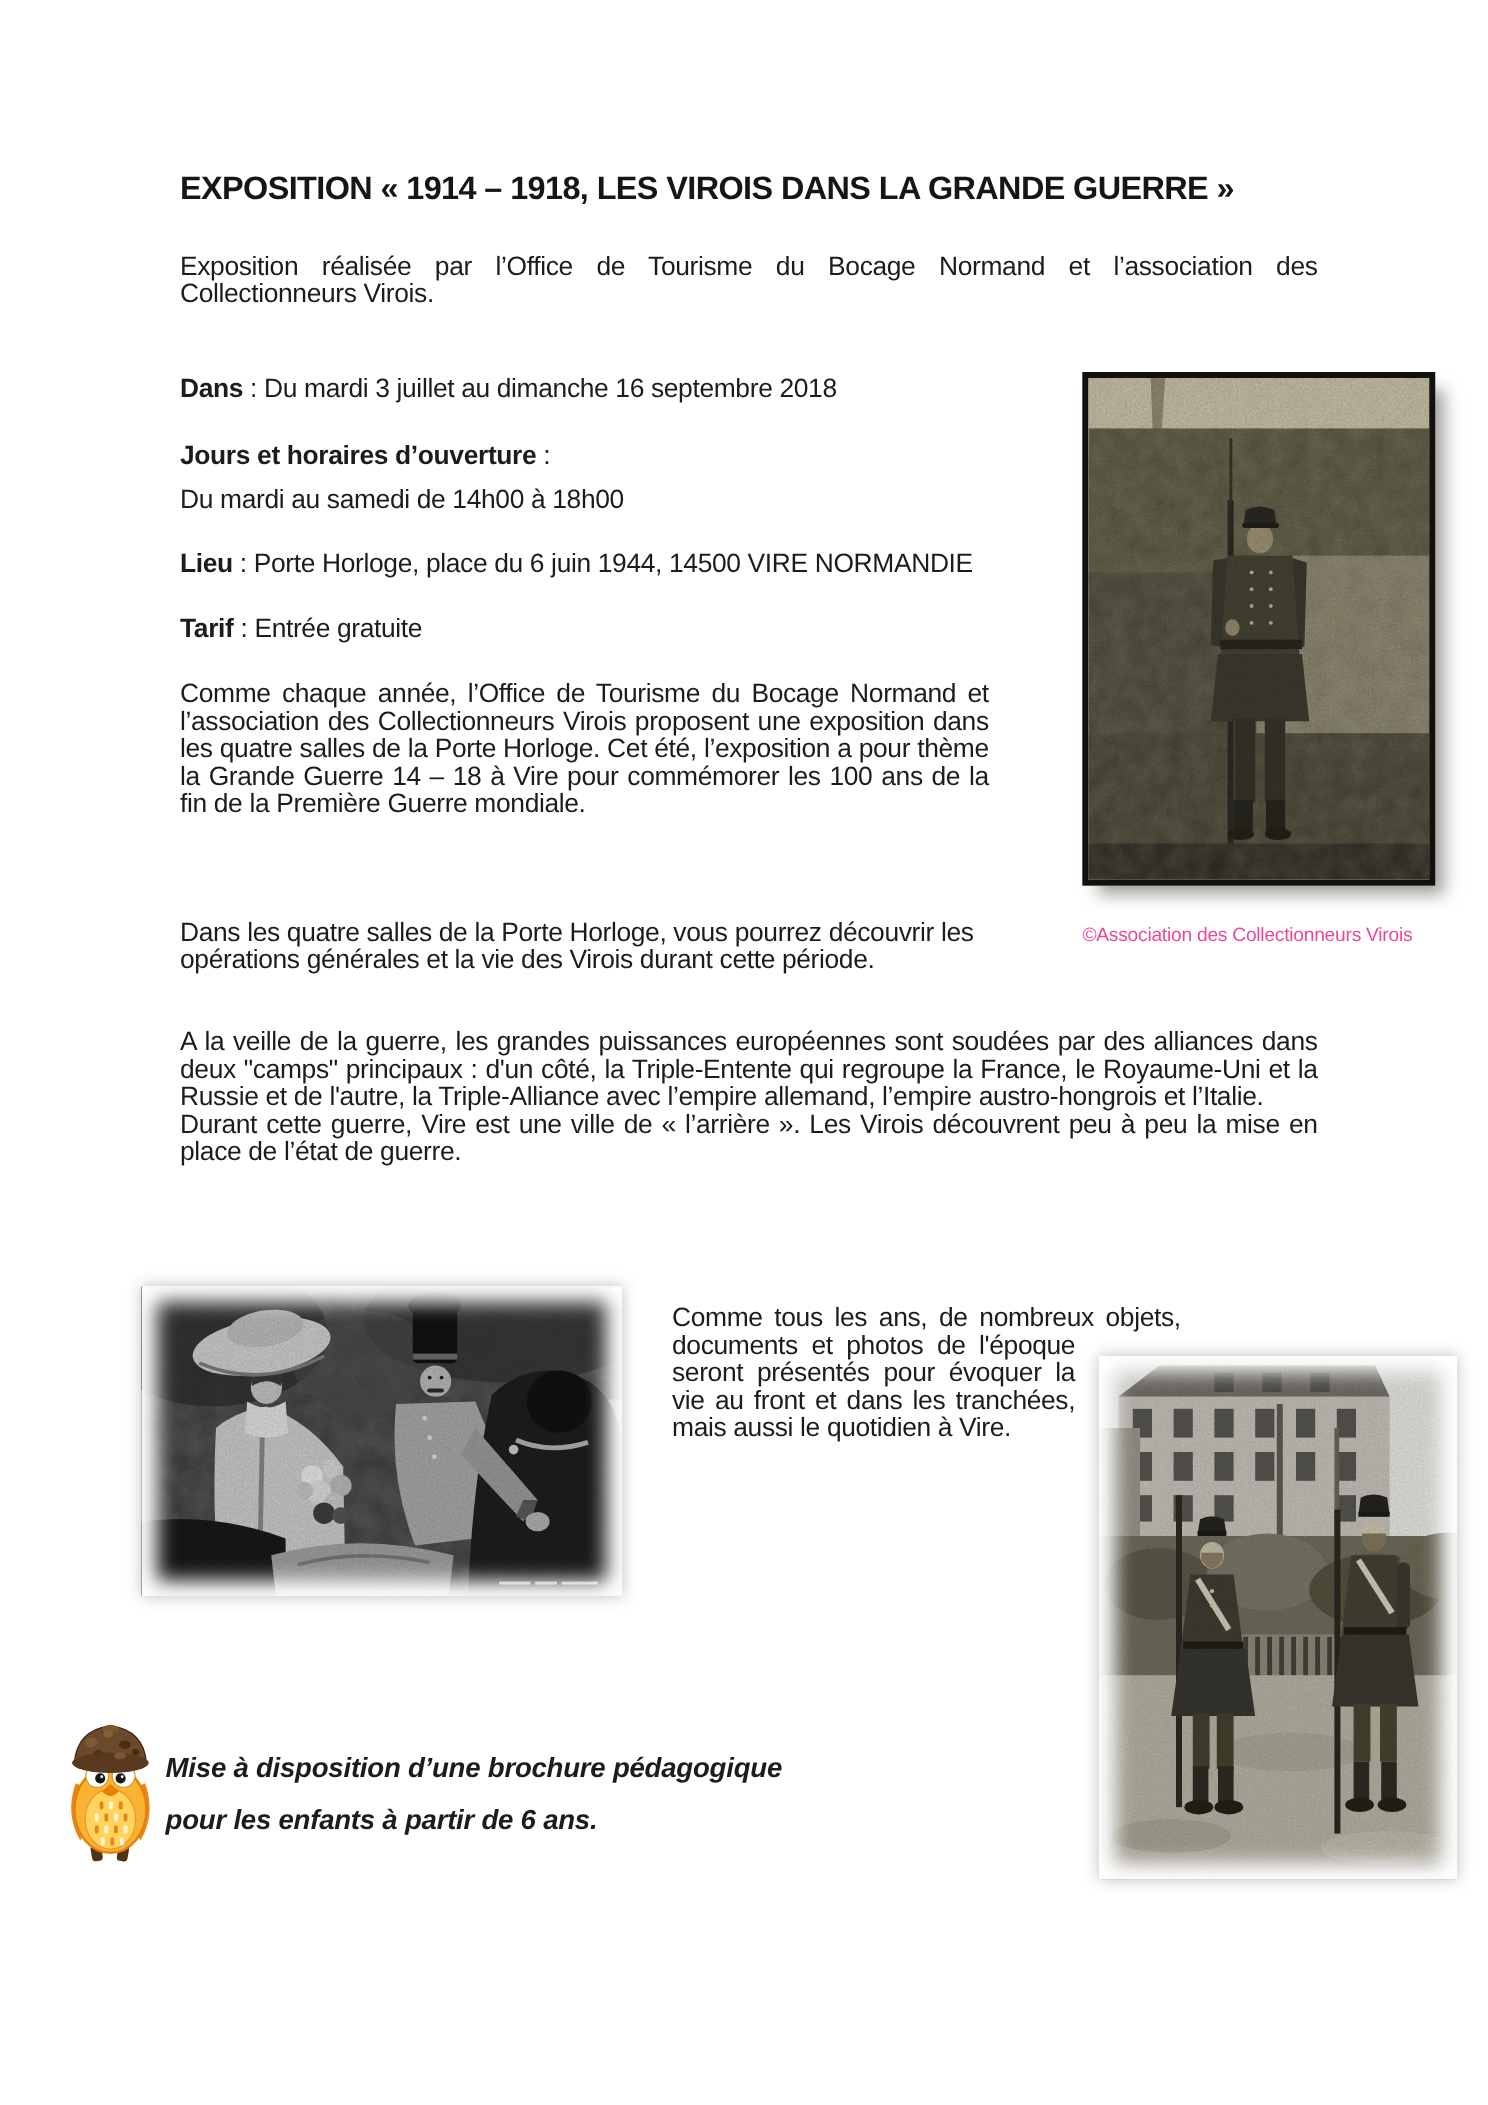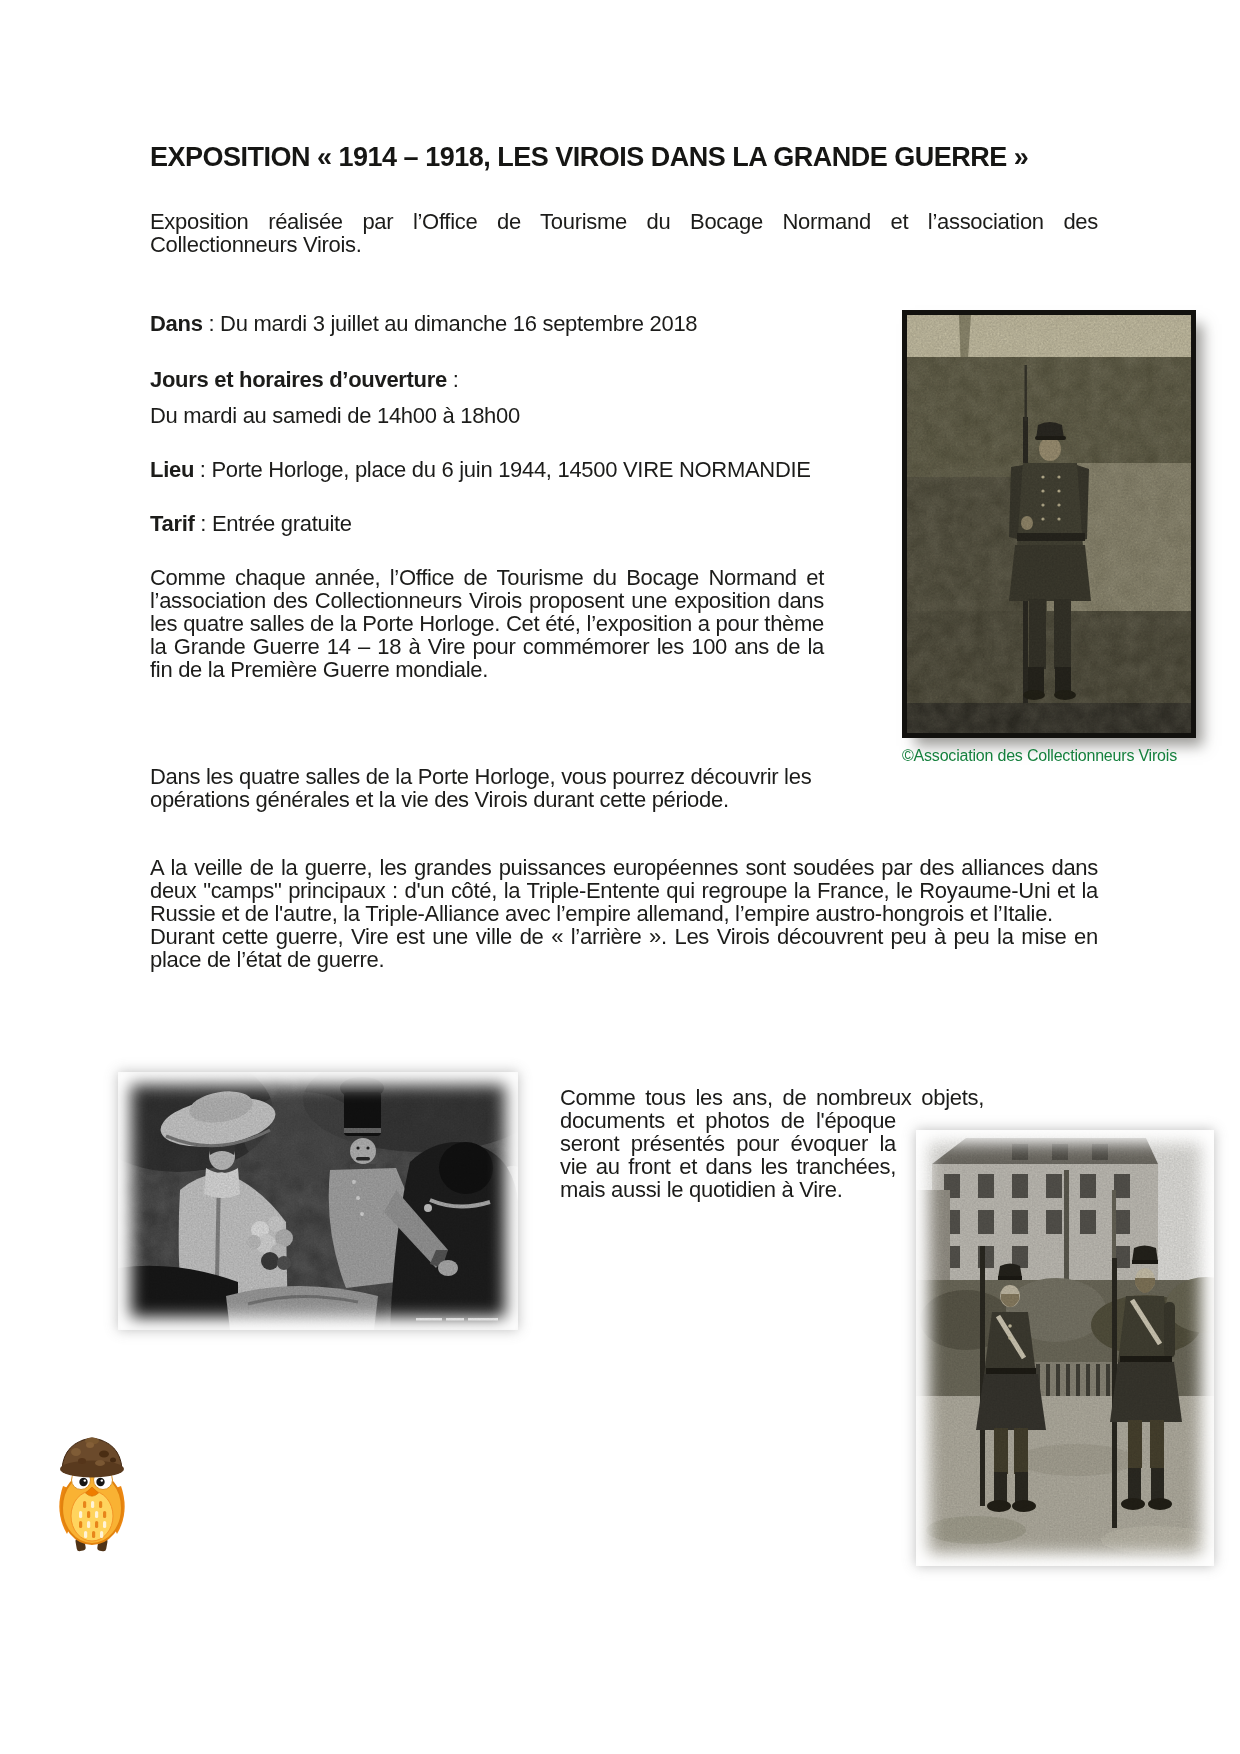--- a/index.html
+++ b/index.html
@@ -16,21 +16,21 @@
   h1, p { margin: 0; }
   .title {
     font-size: 27px; font-weight: bold; letter-spacing: -0.5px;
     white-space: nowrap; color: #161614;
   }
   .body {
     font-size: 22px; line-height: 23px; letter-spacing: -0.3px;
   }
   .just { text-align: justify; }
   .b { font-weight: bold; }
-  .caption { font-size: 16px; letter-spacing: -0.2px; color: #15803d; }
+  .caption { font-size: 16px; letter-spacing: -0.2px; color: #ec4899; margin-top: 24px; }
   .note {
     font-size: 23px; font-weight: bold; font-style: italic;
     line-height: 43px; letter-spacing: -0.2px;
   }
   .photo { position: absolute; }
   .photo svg { display: block; width: 100%; height: 100%; }
   .framed {
     border: 5px solid #12110e;
     box-shadow: 10px 11px 13px -3px rgba(80,78,72,0.55);
     background: #b9b294;
@@ -347,14 +347,15 @@
       <ellipse cx="36" cy="9" rx="7" ry="3.5" fill="#7a572f"></ellipse>
       <ellipse cx="20" cy="20" rx="5" ry="4" fill="#7f5c36"></ellipse>
       <ellipse cx="34" cy="13" rx="4" ry="3" fill="#845f37"></ellipse>
       <ellipse cx="48" cy="22" rx="5" ry="3.5" fill="#4a2d13"></ellipse>
       <ellipse cx="26" cy="29" rx="4" ry="3" fill="#55351a"></ellipse>
       <ellipse cx="44" cy="31" rx="5" ry="3" fill="#7a5733"></ellipse>
       <ellipse cx="57" cy="28" rx="3" ry="2.5" fill="#452a12"></ellipse>
     </svg>
   </div>
 
+  <p class="abs note" style="left:138px; top:1452px; width:560px;">Mise à disposition d’une brochure pédagogique pour les enfants à partir de 6 ans.</p>
 
 </div>
 
 </body></html>

